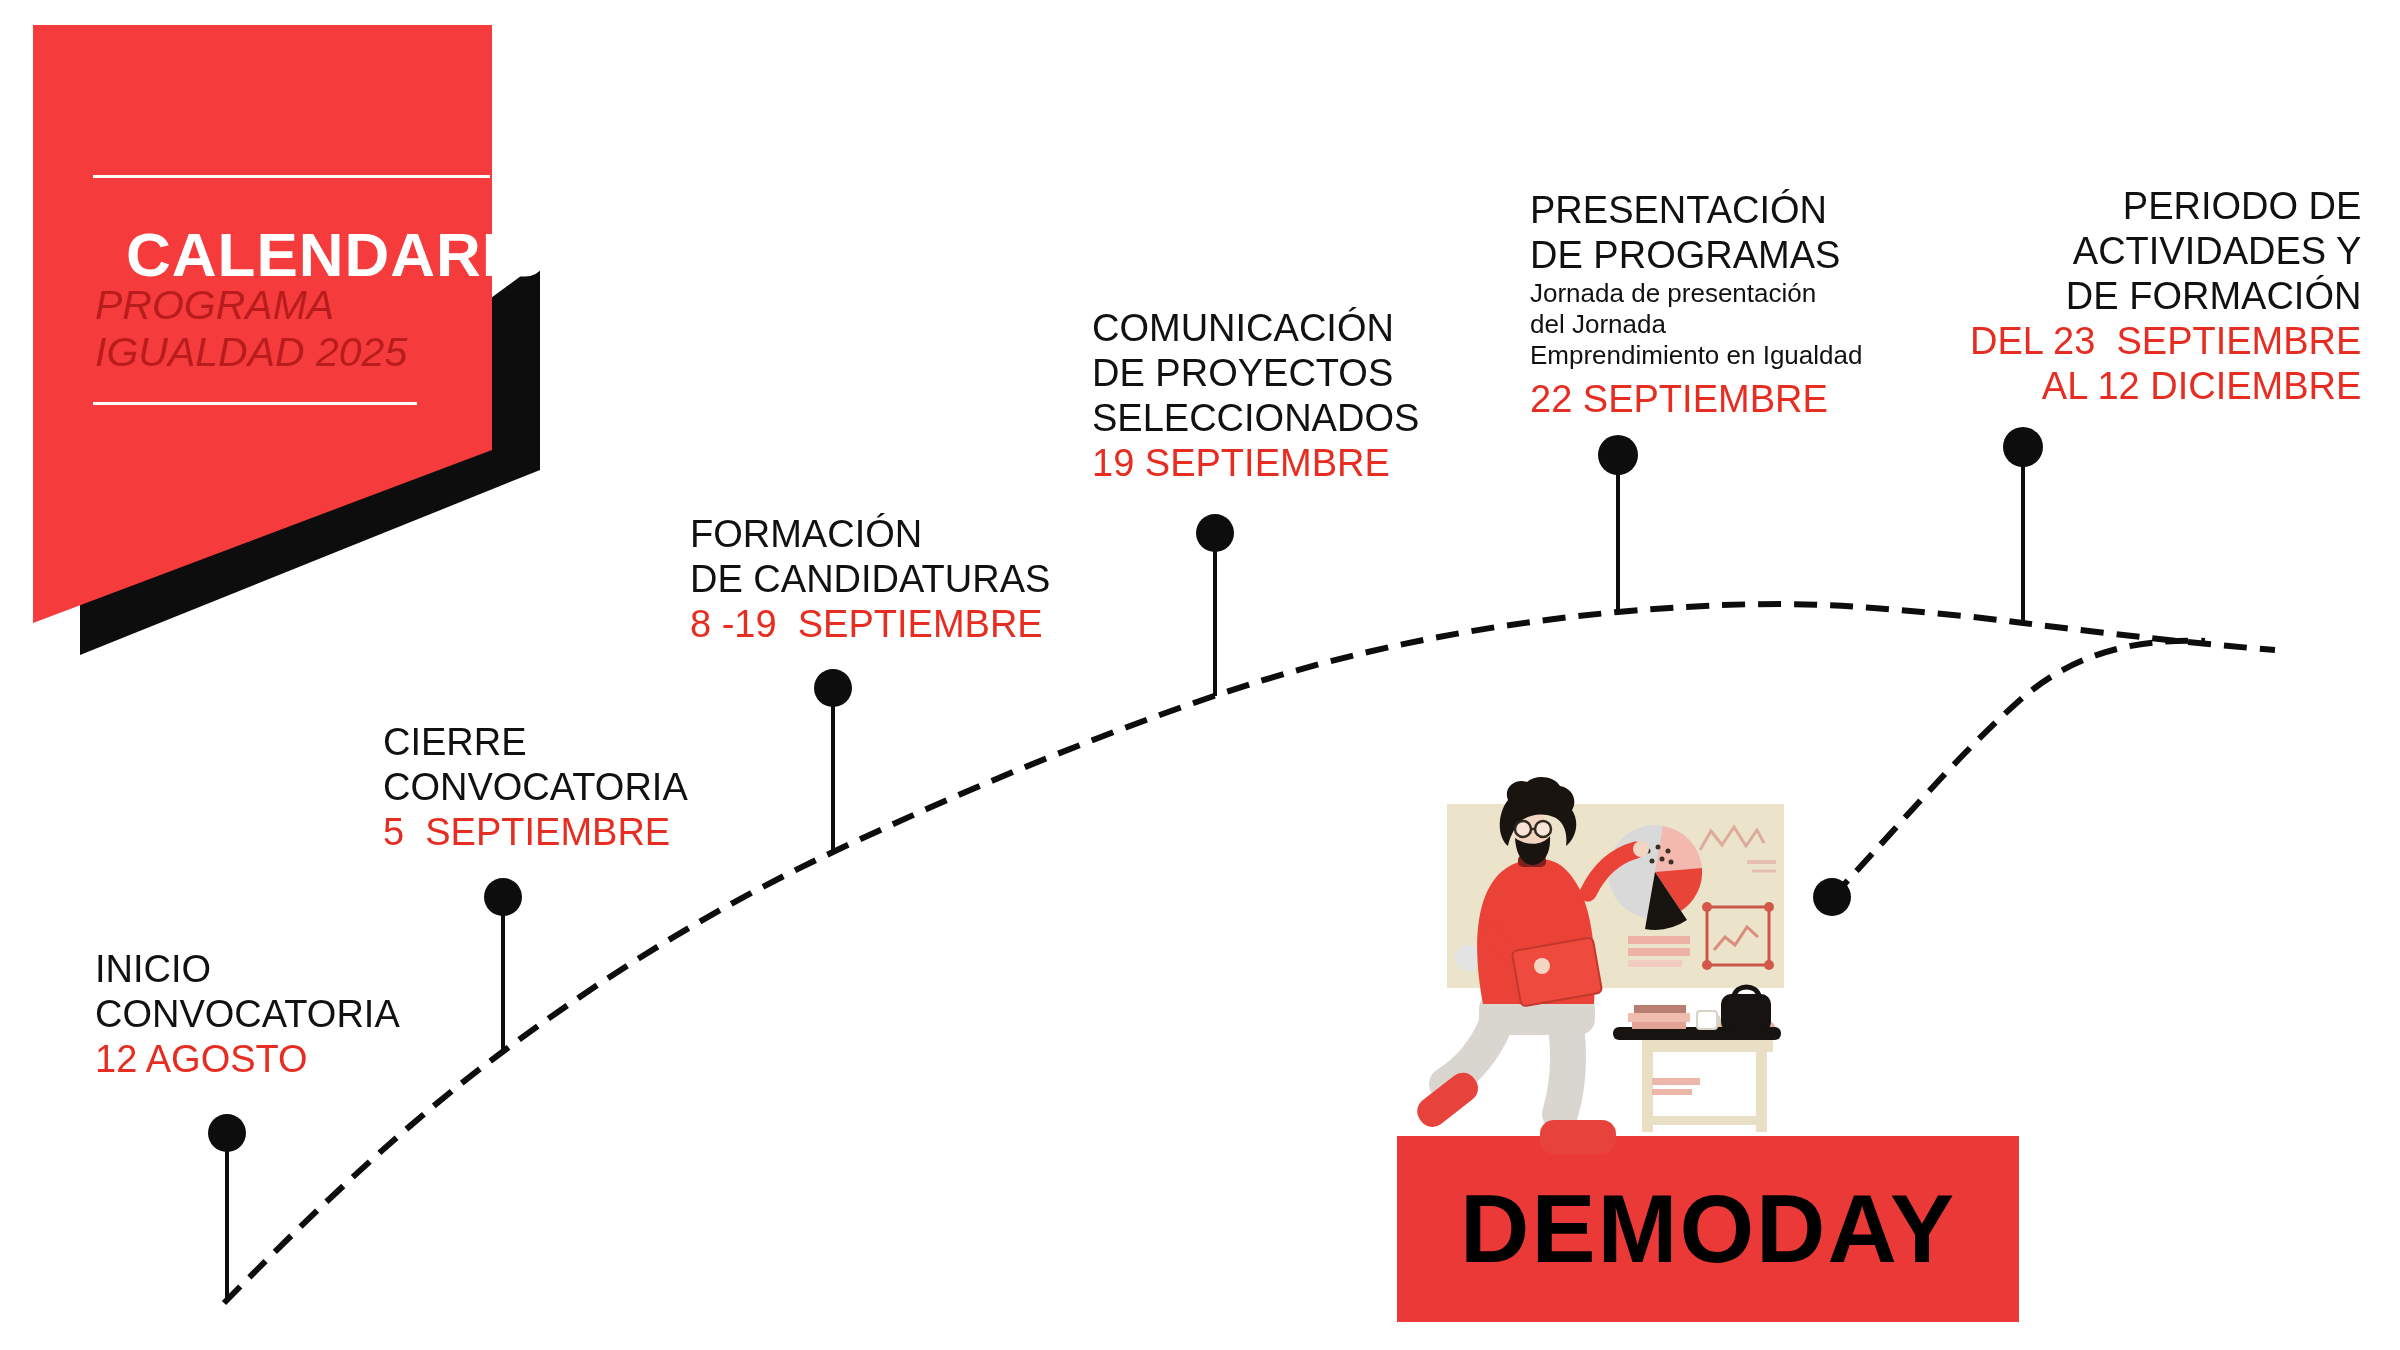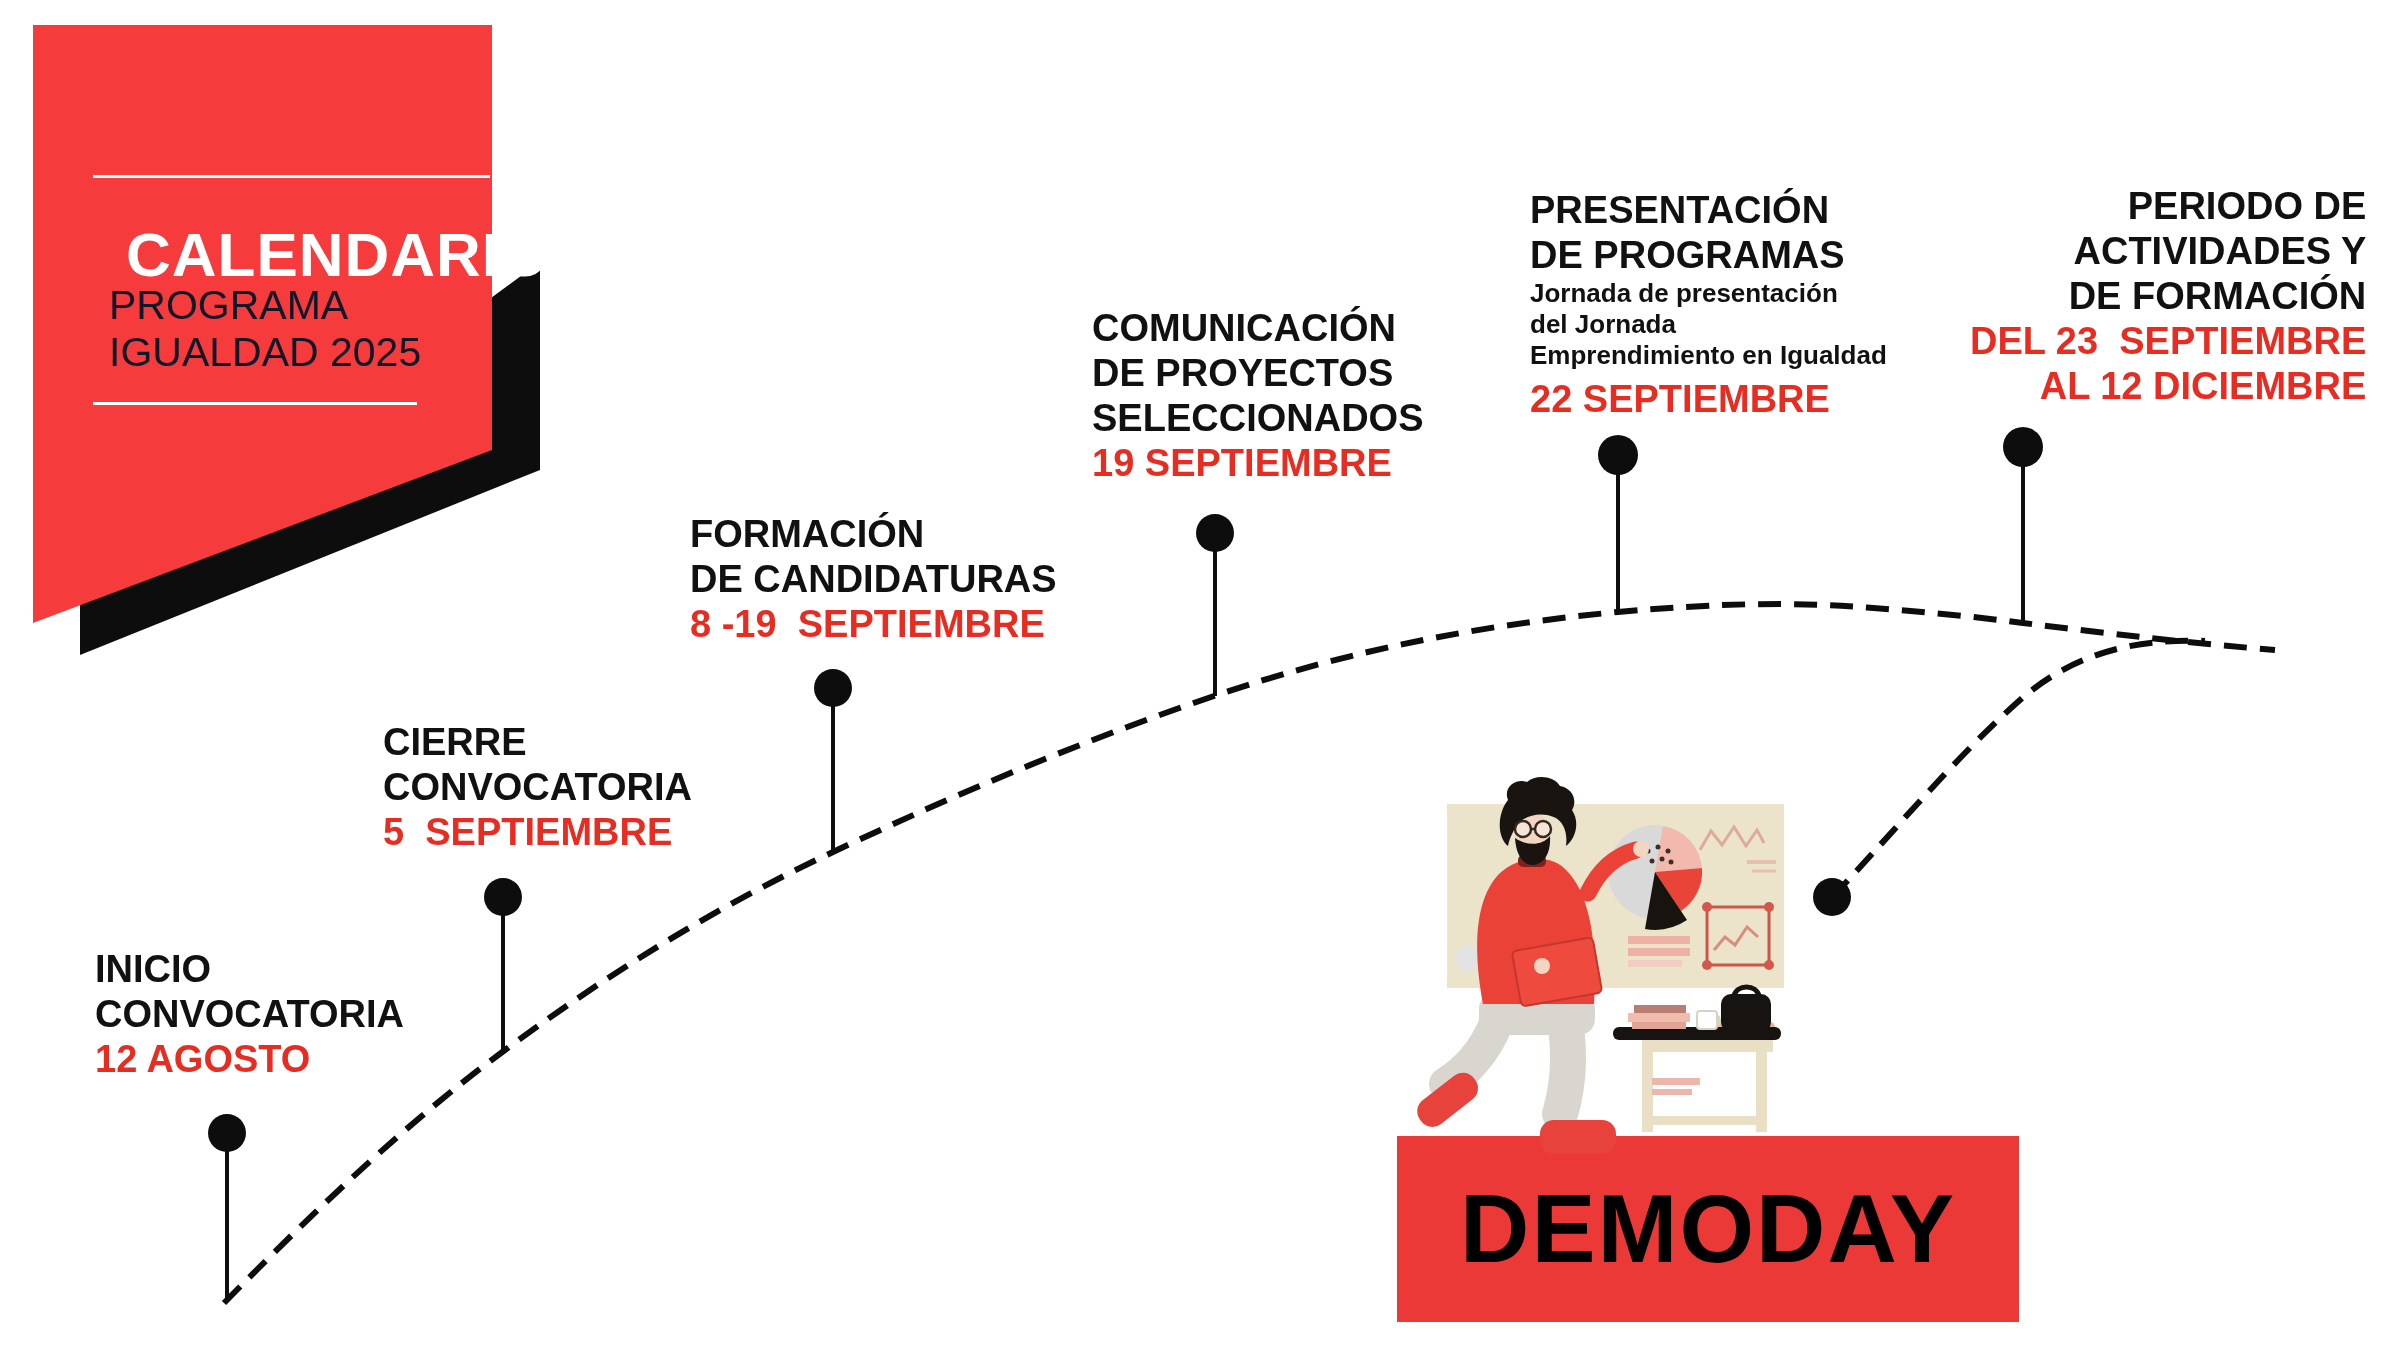--- a/index.html
+++ b/index.html
@@ -2,24 +2,24 @@
 <html style="--box-red: #f53b3b; --banner-red: #eb3937; --date-red: #e72d22; --ink: #111111; --board-beige: #ece3cb;"><head>
 <meta charset="utf-8">
 <style>
   html,body{margin:0;padding:0;background:#ffffff;}
   #canvas{position:relative;width:2400px;height:1350px;overflow:hidden;background:#fff;
           font-family:"Liberation Sans",sans-serif;}
   #art{position:absolute;left:0;top:0;z-index:2;pointer-events:none;}
   .rule{position:absolute;height:3px;background:#ffffff;z-index:3;}
   .box-title{position:absolute;left:95px;top:219px;color:#ffffff;font-size:62px;font-weight:bold;
              letter-spacing:1px;z-index:3;white-space:pre;margin-left:31px;}
-  .box-sub{position:absolute;left:109px;top:282px;color:#0f172a;font-size:41px;font-weight:400;
-           line-height:47px;z-index:3;}
+  .box-sub{position:absolute;left:95px;top:282px;color:#b91c1c;font-size:41px;font-weight:400;
+           line-height:47px;z-index:3;font-style:italic;}
   .box-sub span{display:block;white-space:pre;}
-  .ms{position:absolute;z-index:3;color:var(--ink);font-weight:bold;}
+  .ms{position:absolute;z-index:3;color:var(--ink);font-weight:normal;}
   .l{display:block;font-size:38px;line-height:45px;white-space:pre;}
   .l.s{font-size:26px;line-height:31px;}
   .l.date{color:var(--date-red);}
   .l.date.gap{margin-top:6px;}
   .demoday{position:absolute;left:1397px;top:1136px;width:622px;height:186px;
            background:var(--banner-red);display:flex;align-items:center;justify-content:center;
            z-index:1;}
   .demoday span{color:#000000;font-size:96px;font-weight:900;letter-spacing:2px;white-space:pre;}
 </style>
 </head>

